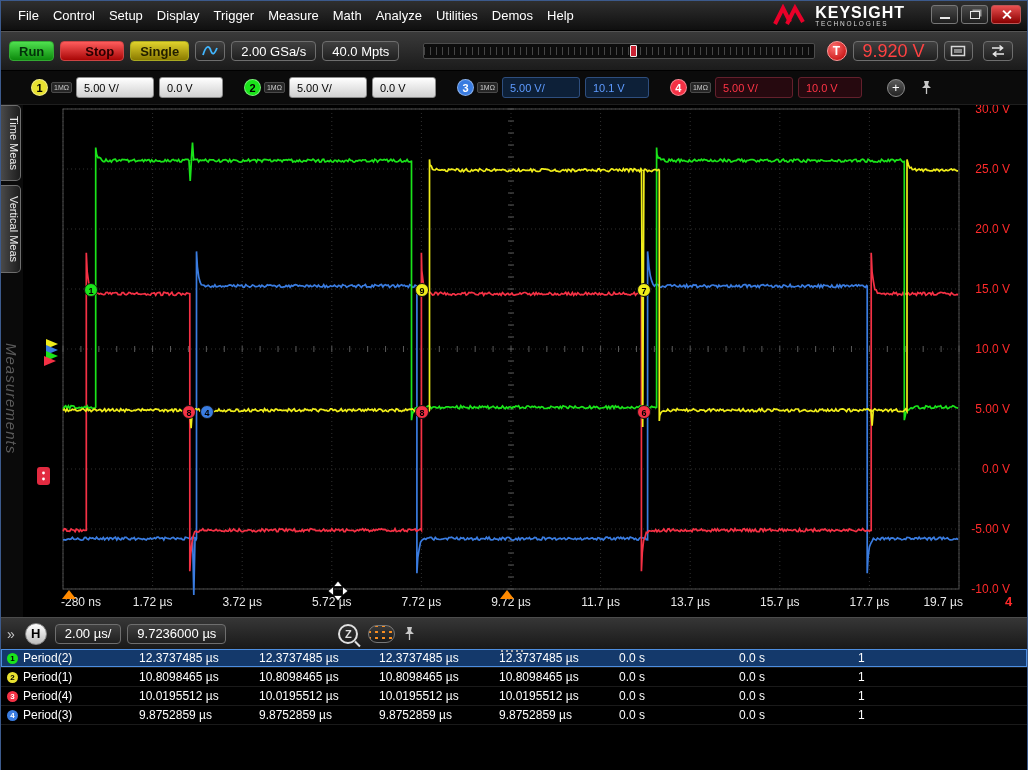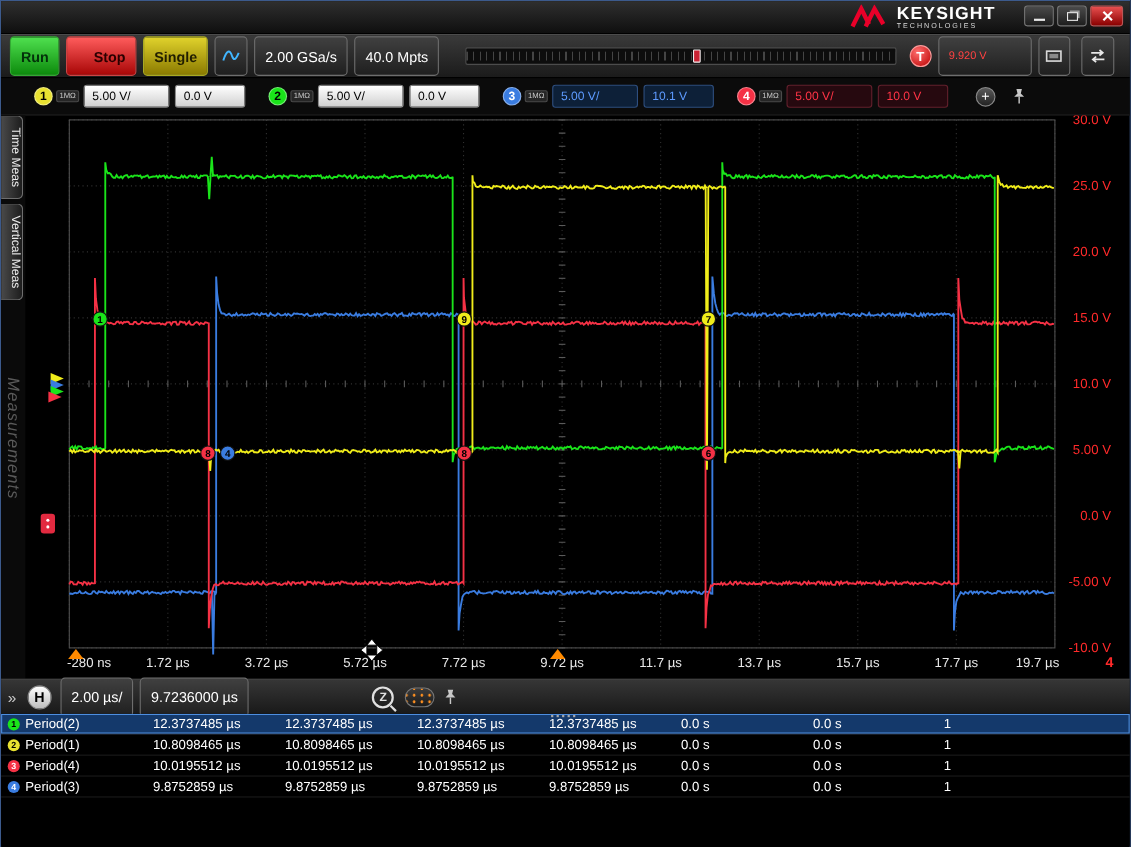--- a/index.html
+++ b/index.html
@@ -24,37 +24,37 @@
   .glyph-min { position:absolute; bottom:4px; left:8px; width:10px; height:2px; background:#e8e8e8; }
   .glyph-restore { width:10px; height:8px; border:1.5px solid #e8e8e8; background:transparent; box-shadow:2px -2px 0 -0.5px #9a9a9a; }
   .glyph-x { position:relative; width:11px; height:11px; }
   .glyph-x::before,.glyph-x::after { content:""; position:absolute; left:5px; top:0; width:2px; height:11px; background:#fff; }
   .glyph-x::before { transform:rotate(45deg); } .glyph-x::after { transform:rotate(-45deg); }
 
   
   .toolbar { position:absolute; left:0; top:30px; width:100%; height:40px;
              background:linear-gradient(#3a3a3a,#1b1b1b); border-top:1px solid #555;
              border-bottom:1px solid #000; display:flex; align-items:center; padding:0 8px; }
-  .tbtn { height:36px; border-radius:4px; border:1px solid #6e6e6e; font-size:13px;
+  .tbtn { height:20px; border-radius:4px; border:1px solid #6e6e6e; font-size:13px;
           display:flex; align-items:center; justify-content:center; padding:0 9px;
           color:#fff; background:linear-gradient(#404040,#1f1f1f); margin-right:6px; white-space:nowrap; }
   .run    { background:linear-gradient(#4fe04f,#0c8a0c); color:#03300a; border-color:#3a3; font-weight:bold; }
   .stop   { background:linear-gradient(#ff5c5c,#a80606); color:#2a0000; border-color:#c44; font-weight:bold;padding-left:24px; }
   .single { background:linear-gradient(#e0d22c,#8a7a00); color:#211e00; border-color:#aa2; font-weight:bold; }
   .icon-btn { padding:0 5px; }
   .slider { position:relative; width:430px; height:16px; margin-left:18px; margin-right:12px;
             border:1px solid #4c4c4c; border-radius:2px;
             background:repeating-linear-gradient(90deg,#454545 0 1px,transparent 1px 6px) 0 50% / 100% 8px no-repeat, #0d0d0d; }
   .slider-handle { position:absolute; left:206px; top:1px; width:7px; height:12px;
                    background:#c92334; border:1px solid #efefef; border-radius:1px; }
   .trig-circle { width:20px; height:20px; border-radius:50%; flex:none;
                  background:radial-gradient(circle at 35% 30%, #ff7070,#bb0000);
                  color:#fff; font-weight:bold; font-size:12px; display:flex; align-items:center;
                  justify-content:center; margin-right:6px; border:1px solid #f99; }
-  .trig-level { width:92px; color:#ff4242; font-size:10px; justify-content:flex-start; }
+  .trig-level { width:92px; color:#ff4242; font-size:18px; justify-content:flex-start; }
   .right-icons { margin-left:auto; display:flex; gap:4px; }
 
   
   .chbar { position:absolute; left:0; top:70px; width:100%; height:34px; background:#0b0b0b;
            display:flex; align-items:center; padding-left:30px; border-bottom:1px solid #1e1e1e; }
   .chblock { display:flex; align-items:center; margin-right:16px; }
   .chnum { width:17px; height:17px; border-radius:50%; font-size:11px; font-weight:bold; flex:none;
            display:flex; align-items:center; justify-content:center; border:1px solid rgba(255,255,255,.4); }
   .chimp { font-size:7px; color:#ccc; background:#262626; border:1px solid #4a4a4a; border-radius:2px;
            padding:0 2px; margin:0 4px 0 3px; line-height:9px; }
@@ -120,20 +120,33 @@
   .row-badge { width:11px; height:11px; border-radius:50%; font-size:8px; font-weight:bold; flex:none;
                display:flex; align-items:center; justify-content:center; }
   .selected { background:#14396b; box-shadow:inset 0 0 0 1px #4d8ee0; }
 </style>
 </head>
 <body>
 
 <div class="window">
 
   <div class="menubar">
+    <div id="menu-items" class="menu-items">
+        <span class="menu-item">File</span>
+        <span class="menu-item">Control</span>
+        <span class="menu-item">Setup</span>
+        <span class="menu-item">Display</span>
+        <span class="menu-item">Trigger</span>
+        <span class="menu-item">Measure</span>
+        <span class="menu-item">Math</span>
+        <span class="menu-item">Analyze</span>
+        <span class="menu-item">Utilities</span>
+        <span class="menu-item">Demos</span>
+        <span class="menu-item">Help</span>
+      </div>
     <div class="logo">
       <svg width="36" height="24" viewBox="0 0 36 24">
         <polyline points="2,20 10,4 17,18" fill="none" stroke="#e90029" stroke-width="4"></polyline>
         <polyline points="14,20 22,4 30,18" fill="none" stroke="#e90029" stroke-width="4"></polyline>
       </svg>
       <div class="logo-text">
         <div class="k">KEYSIGHT</div>
         <div class="t">TECHNOLOGIES</div>
       </div>
     </div>

